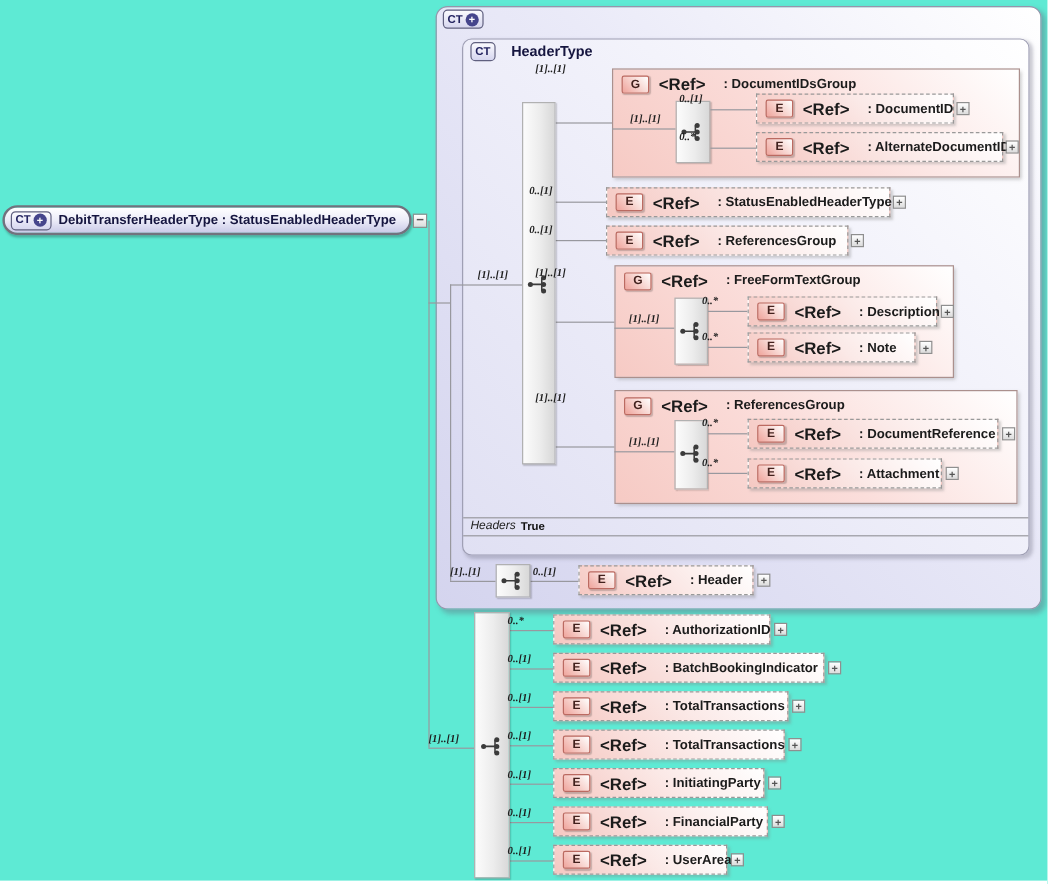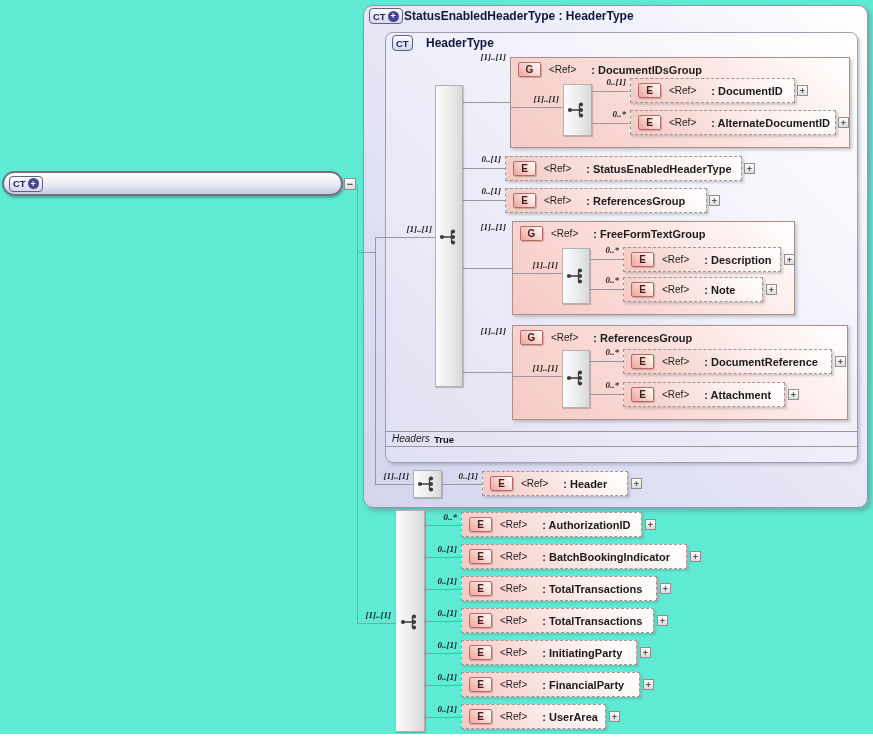--- a/index.html
+++ b/index.html
@@ -36,41 +36,41 @@
        background:linear-gradient(90deg,#fcfcfc,#ececec 55%,#d8d8d8);
        box-shadow:1px 1px 1px rgba(0,0,0,.18)}
   .seq-svg{position:absolute;width:22px;height:20px}
 
   
   .hl,.vl{position:absolute;background:#98989e}
   .hl{height:1px}.vl{width:1px}
 
   
   .card{position:absolute;font-family:"Liberation Serif",serif;font-style:italic;font-weight:bold;
-        font-size:9px;color:#1d1d1d;text-align:right;width:34px;white-space:nowrap}
+        font-size:9px;color:#1d1d1d;text-align:left;width:34px;white-space:nowrap}
 
   
   .plus,.minus{position:absolute;box-sizing:border-box;border:1px solid #8f8f8f;
         background:linear-gradient(180deg,#ffffff,#dcdcdc);color:#555;
         display:flex;align-items:center;justify-content:center;font-weight:bold}
   .plus{width:11px;height:11px;font-size:9px}
   .minus{width:12px;height:12px;font-size:11px}
 
   
   .badge{box-sizing:border-box;display:inline-flex;align-items:center;justify-content:center;flex:none}
   .badge.red{width:23px;height:15px;border:1px solid #bb6a61;border-radius:2px;
         background:linear-gradient(225deg,#ffffff,#f8d7d2 45%,#efa49c);
         font-weight:bold;font-size:10px;color:#42211d;box-shadow:1px 1px 1px rgba(0,0,0,.2)}
   .ctb{height:16px;border:1.5px solid #60607f;border-radius:4px;box-sizing:border-box;
         background:linear-gradient(180deg,#fbfbfe,#d6d6ef);padding:0 3px;gap:2px;
         display:inline-flex;align-items:center;font-weight:bold;font-size:9.5px;color:#232360;flex:none}
   .ctb .pc{width:11px;height:11px;border-radius:50%;background:#45458c;color:#fff;
         font-size:9px;display:flex;align-items:center;justify-content:center}
 
-  .ref{font-weight:normal;font-size:10px;color:#1b1b1b;margin-left:8px}
+  .ref{font-weight:bold;font-size:14px;color:#1b1b1b;margin-left:8px}
   .nm{font-weight:bold;font-size:11px;color:#1b1b1b;margin-left:15px}
 
   .box-title{position:absolute;font-weight:bold;font-size:12px;color:#15153f;white-space:nowrap}
   .abs-label{position:absolute;font-style:italic;font-size:10px;color:#222}
   .abs-value{position:absolute;font-weight:bold;font-size:9.5px;color:#111}
   .annotation{position:absolute;font-style:italic;font-size:10.5px;color:#222;white-space:nowrap}
 </style>
 </head>
 <body>
 
@@ -88,21 +88,20 @@
 
 <div id="canvas">
 
   <div id="outer" class="container" style="left:363px;top:5px;width:505px;height:503px"></div>
   <div id="inner" class="container" style="left:385px;top:32px;width:473px;height:431px"></div>
 
   <span class="ctb" style="position:absolute;left:369px;top:8px">
     <span>CT</span>
     <span class="pc">+</span>
   </span>
-  <div class="box-title" style="left:404px;top:9px">StatusEnabledHeaderType : HeaderType</div>
 
   <span class="ctb" style="position:absolute;left:392px;top:35px">
     <span>CT</span>
   </span>
   <div class="box-title" style="left:426px;top:36px">HeaderType</div>
 
   <div class="hl" style="left:386px;top:431px;width:471px"></div>
   <div class="abs-label" style="left:392px;top:433px">Headers</div>
   <div class="abs-value" style="left:434px;top:434px">True</div>
   <div class="hl" style="left:386px;top:446px;width:471px"></div>
@@ -321,16 +320,17 @@
     <span class="nm">: UserArea</span>
   </div>
   <div class="card" style="left:423px;top:704px">0..[1]</div>
   <div class="plus" style="left:609px;top:711px">+</div>
 
   <div class="pill" style="left:2px;top:171px;width:341px;height:25px">
     <span class="ctb">
       <span>CT</span>
       <span class="pc">+</span>
     </span>
+    <span class="pill-title">DebitTransferHeaderType : StatusEnabledHeaderType</span>
   </div>
   <div class="minus" style="left:344px;top:178px">−</div>
 
 </div>
 
 </body></html>

